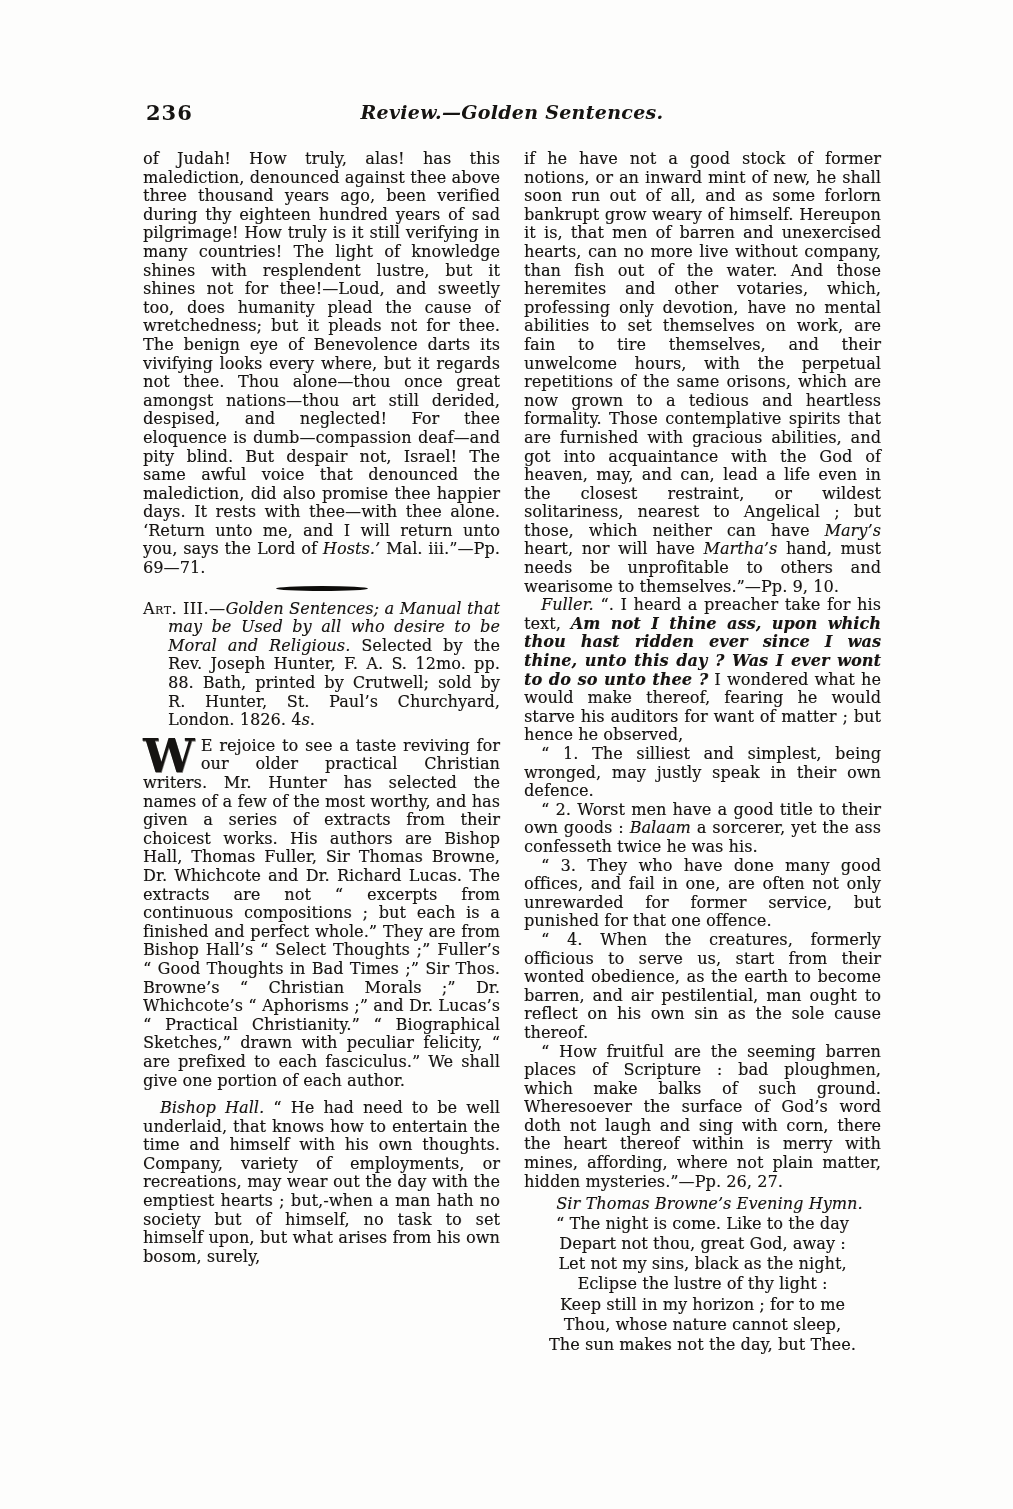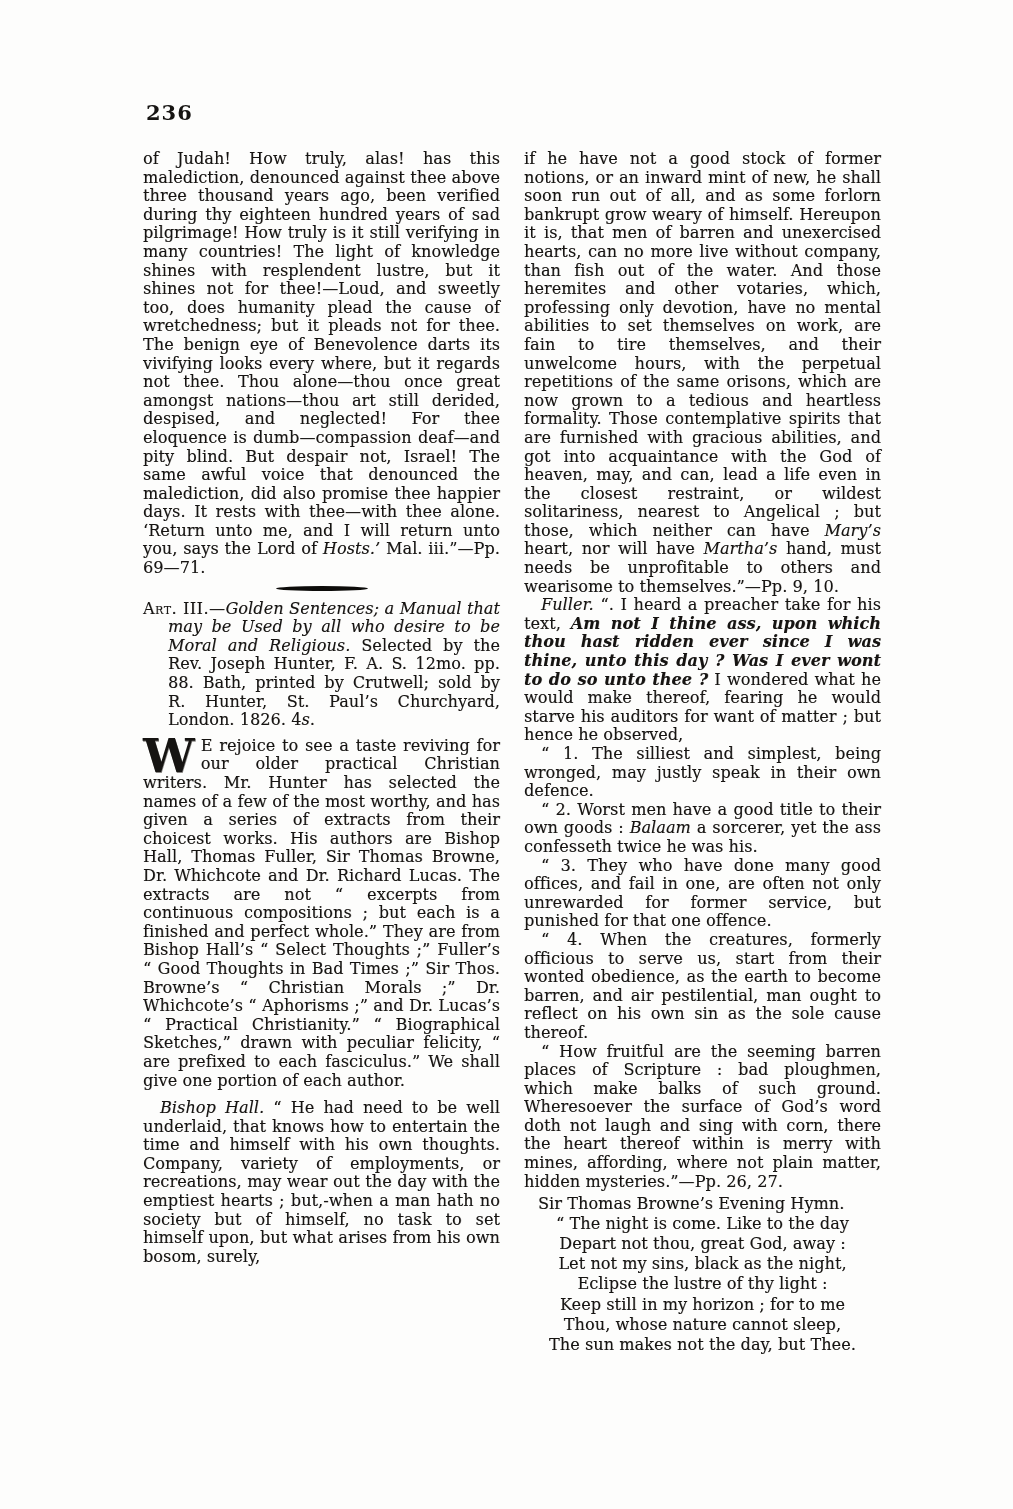--- a/index.html
+++ b/index.html
@@ -83,38 +83,40 @@
   .open { margin-bottom: 9px; }
   .dropcap {
     float: left;
     font-weight: bold;
     font-size: 46px;
     line-height: 32px;
     padding: 3px 6px 0 0;
     text-shadow: 0.6px 0.6px 0 rgba(25,22,18,0.5);
   }
   .hymn-heading {
+    font-style: italic;
     text-indent: 14px;
     margin-top: 4px;
-    text-align: left;
+    text-align: center;
   }
   .poem { text-align: center; }
   .poem .line {
     text-indent: 0;
     line-height: 20.2px;
     white-space: nowrap;
   }
 </style>
 </head>
 <body>
 
 <div class="sheet">
 
   <div class="header">
     <span class="pagenum">236</span>
+    <span class="runtitle">Review.—Golden Sentences.</span>
   </div>
 
   <div class="cols">
 
     <div class="col">
       <p class="noindent"><span>of Judah! How truly, alas! has this malediction, denounced against thee above three thousand years ago, been verified during thy eighteen hundred years of sad pilgrimage! How truly is it still verifying in many countries! The light of knowledge shines with resplendent lustre, but it shines not for thee!—Loud, and sweetly too, does humanity plead the cause of wretchedness; but it pleads not for thee. The benign eye of Benevolence darts its vivifying looks every where, but it regards not thee. Thou alone—thou once great amongst nations—thou art still derided, despised, and neglected! For thee eloquence is dumb—compassion deaf—and pity blind. But despair not, Israel! The same awful voice that denounced the malediction, did also promise thee happier days. It rests with thee—with thee alone. ‘Return unto me, and I will return unto you, says the Lord of </span><span class="it">Hosts.’</span><span> Mal. iii.”—Pp. 69—71.</span></p>
 
       <div class="divider"></div>
 
       <p class="art"><span class="sc">Art. III.—</span><span class="it">Golden Sentences; a Manual that may be Used by all who desire to be Moral and Religious.</span><span> Selected by the Rev. Joseph Hunter, F. A. S. 12mo. pp. 88. Bath, printed by Crutwell; sold by R. Hunter, St. Paul’s Churchyard, London. 1826. 4</span><span class="it">s</span><span>.</span></p>

